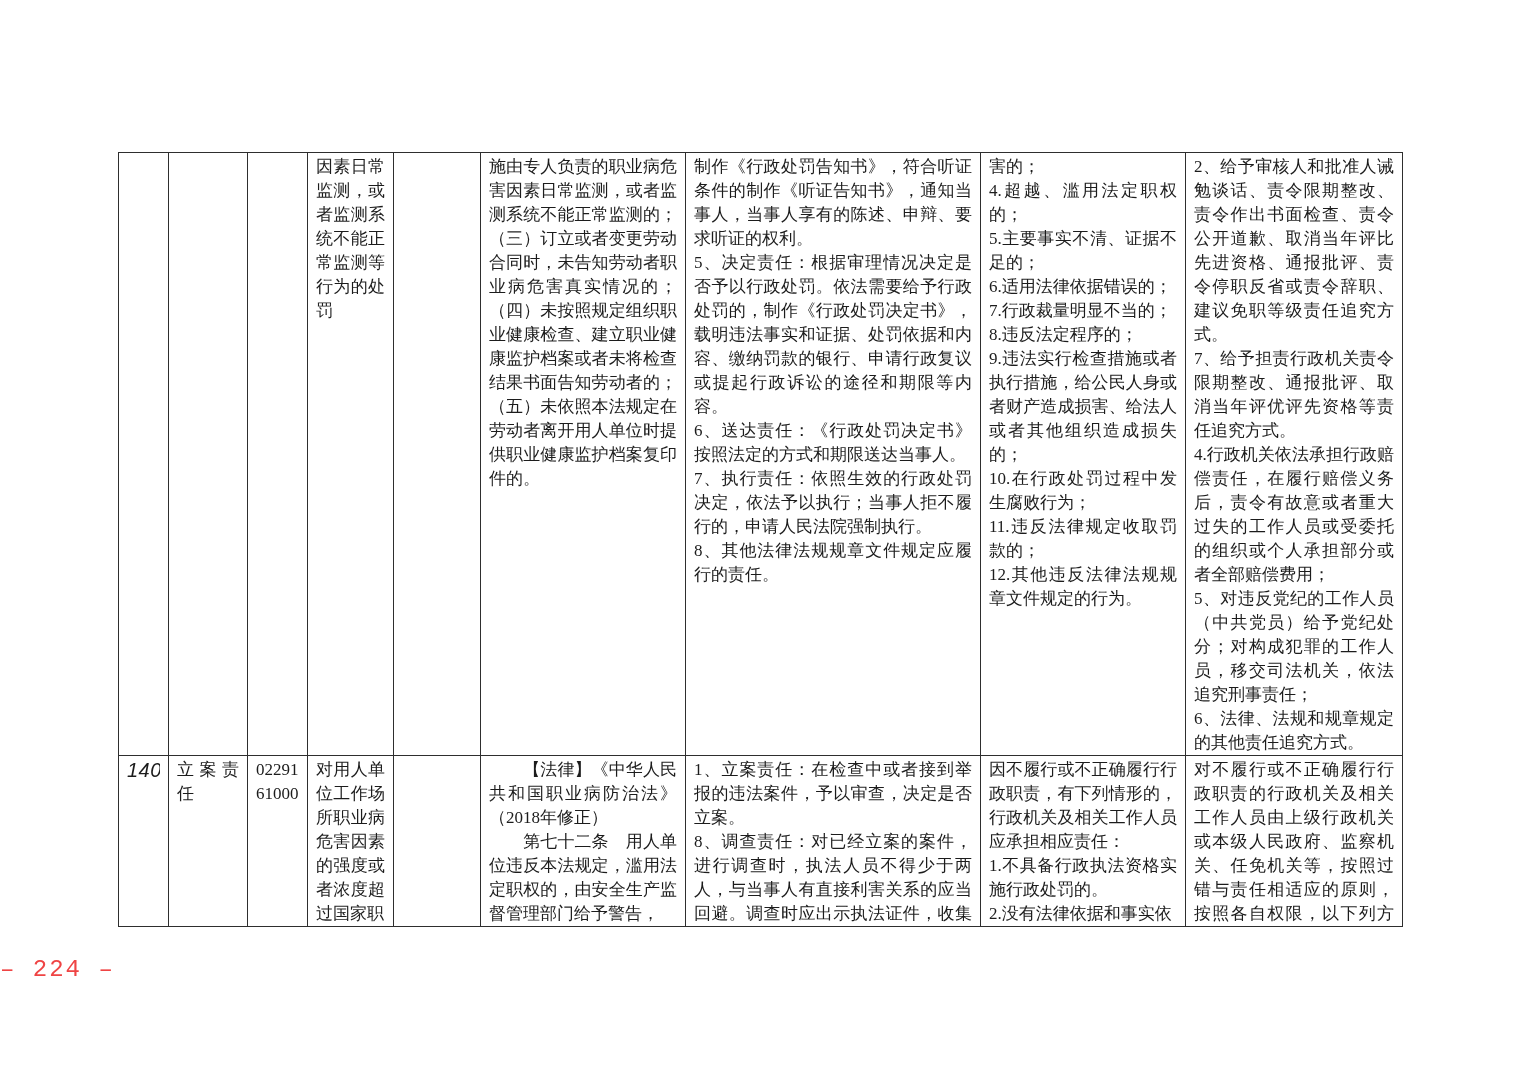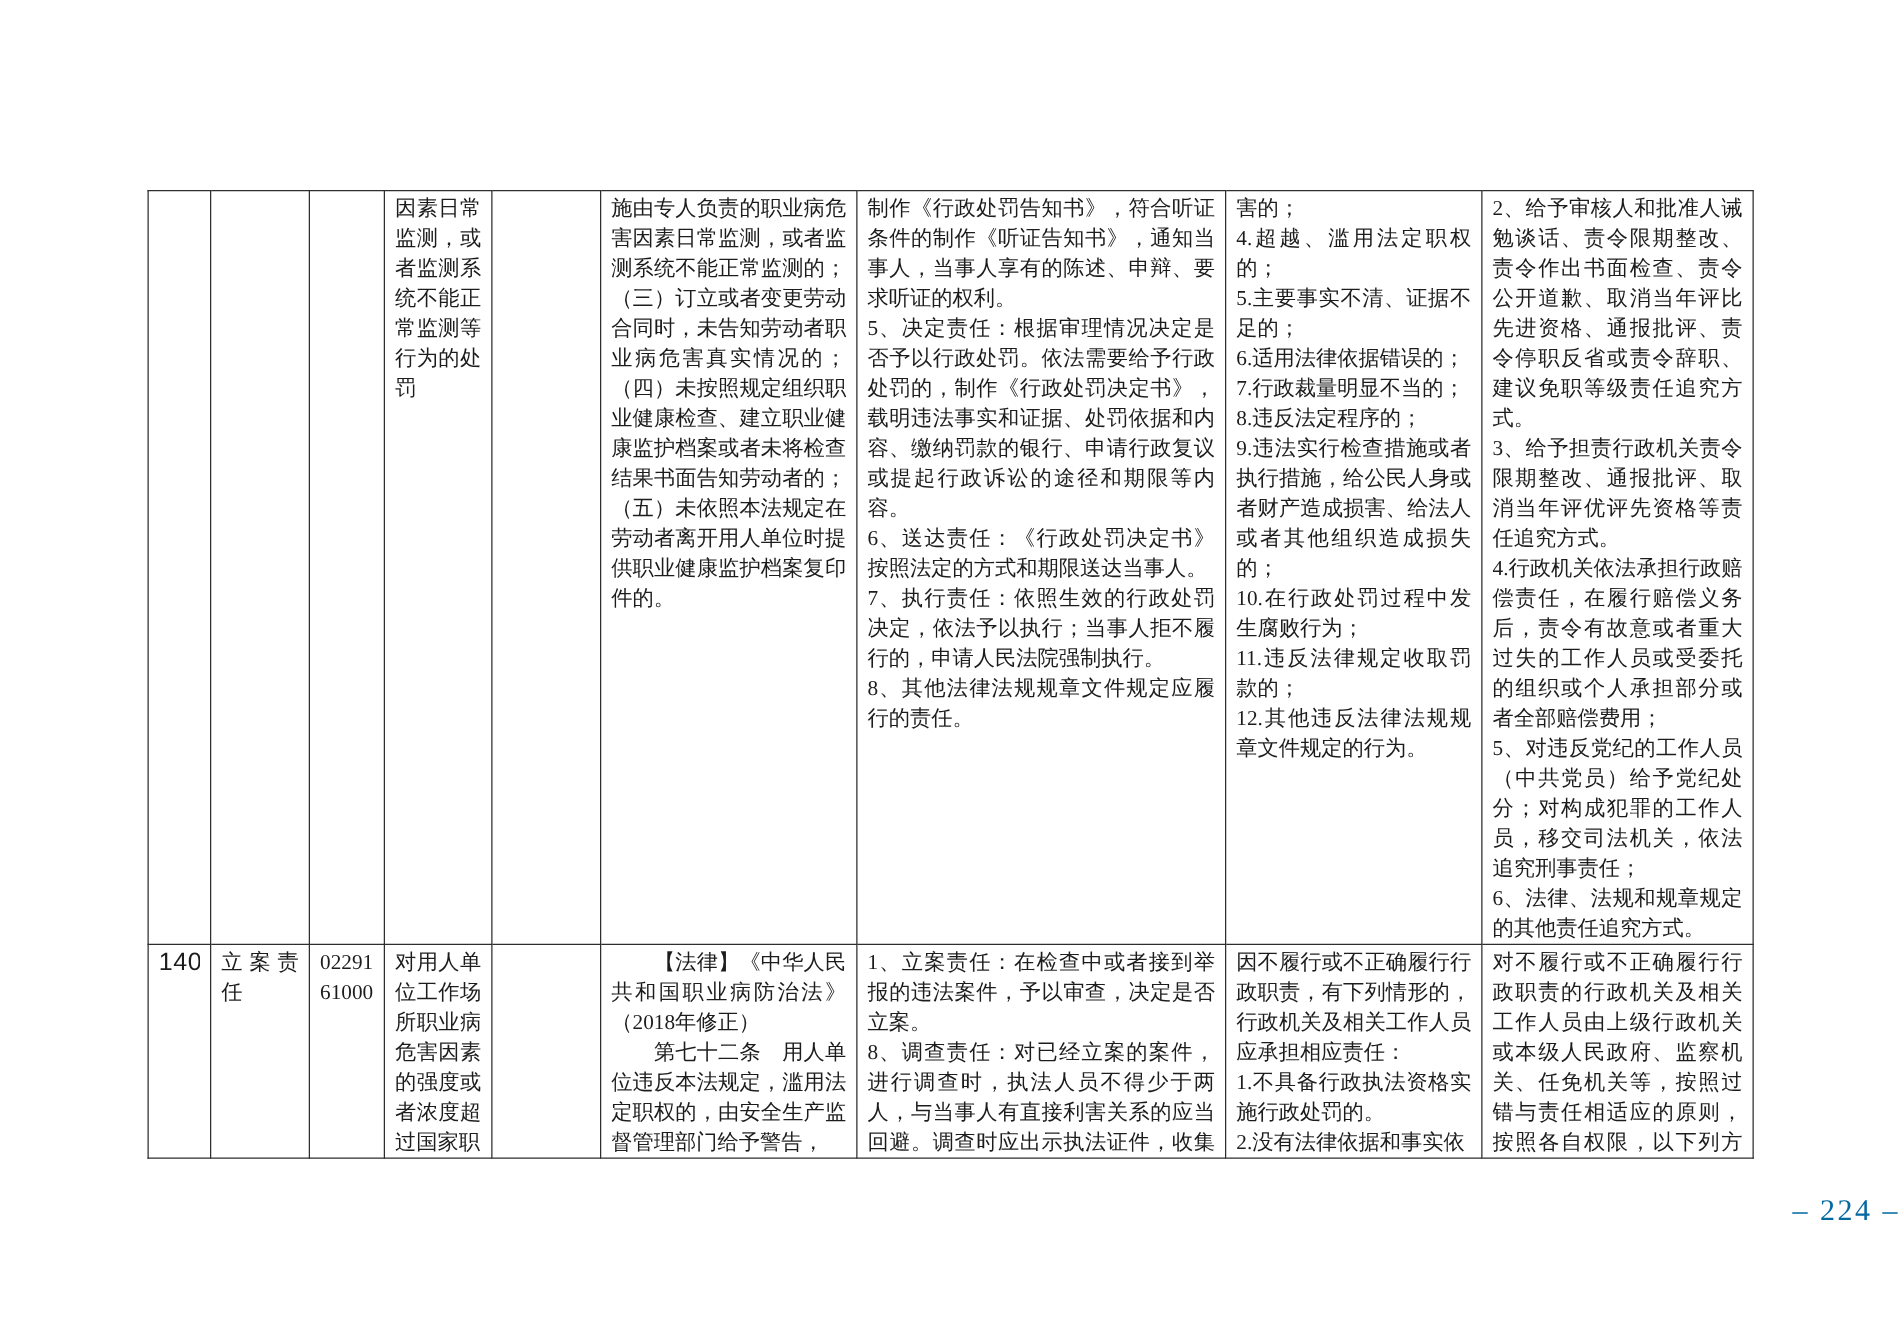--- a/index.html
+++ b/index.html
@@ -44,31 +44,32 @@
   tr.row-140  { height: 171px; }
   tr.row-140 .ci {
     height: 164px;
     overflow: hidden;
   }
   td.seq-cell .ci {
     font-family: "Liberation Sans", "DejaVu Sans", sans-serif;
     font-size: 20px;
     letter-spacing: 0.5px;
     white-space: nowrap;
+    font-style: italic;
   }
   .pageno {
     position: absolute;
     left: 0;
     top: 956px;
     width: 1520px;
-    text-align: right;
+    text-align: left;
     font-size: 24px;
     letter-spacing: 2px;
-    color: #0369a1;
-    font-family: Liberation Serif, serif;
+    color: #ef4444;
+    font-family: Liberation Mono, monospace;
   }
 </style>
 </head>
 <body>
 
 <div class="page">
 
   <table class="grid">
     <colgroup>
       <col style="width:50px">
@@ -115,21 +116,21 @@
 6.适用法律依据错误的；
 7.行政裁量明显不当的；
 8.违反法定程序的；
 9.违法实行检查措施或者执行措施，给公民人身或者财产造成损害、给法人或者其他组织造成损失的；
 10.在行政处罚过程中发生腐败行为；
 11.违反法律规定收取罚款的；
 12.其他违反法律法规规章文件规定的行为。</div>
           </td>
         <td>
             <div class="ci">2、给予审核人和批准人诫勉谈话、责令限期整改、责令作出书面检查、责令公开道歉、取消当年评比先进资格、通报批评、责令停职反省或责令辞职、建议免职等级责任追究方式。
-3、给予担责行政机关责令限期整改、通报批评、取消当年评优评先资格等责任追究方式。
+7、给予担责行政机关责令限期整改、通报批评、取消当年评优评先资格等责任追究方式。
 4.行政机关依法承担行政赔偿责任，在履行赔偿义务后，责令有故意或者重大过失的工作人员或受委托的组织或个人承担部分或者全部赔偿费用；
 5、对违反党纪的工作人员（中共党员）给予党纪处分；对构成犯罪的工作人员，移交司法机关，依法追究刑事责任；
 6、法律、法规和规章规定的其他责任追究方式。</div>
           </td>
       </tr>
       <tr class="row-140">
         <td class="seq-cell">
             <div class="ci">140</div>
           </td>
         <td>

